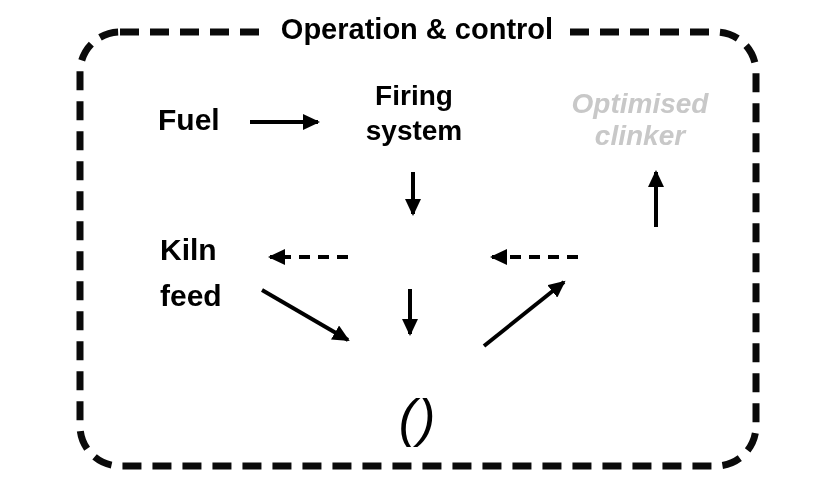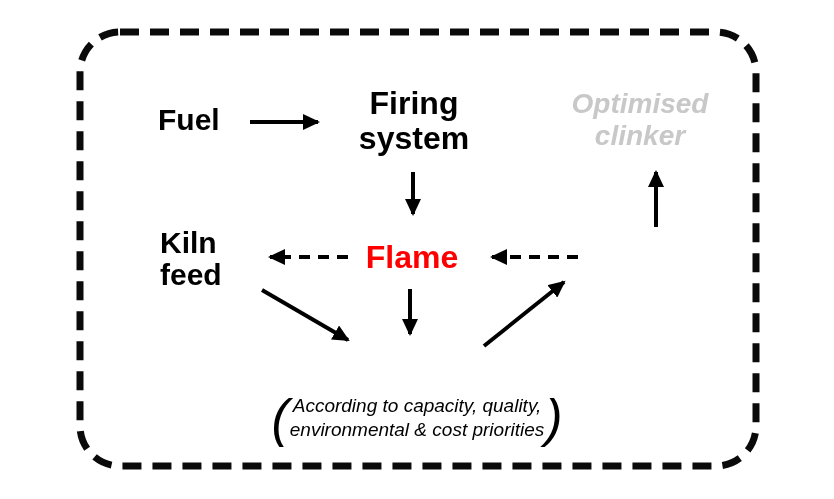--- a/index.html
+++ b/index.html
@@ -37,23 +37,23 @@
 
   .node {
     position: absolute;
     font-weight: bold;
     color: #000;
     z-index: 2;
     white-space: pre-line;
   }
 
   .node-fuel        { left: 158px; top: 103px; font-size: 30px; }
-  .node-firing      { left: 336px; top: 86px;  width: 156px; text-align: center; font-size: 32px; line-height: 35px; }
+  .node-firing      { left: 336px; top: 78px;  width: 156px; text-align: center; font-size: 28px; line-height: 35px; }
   .node-clinker     { left: 548px; top: 88px;  width: 184px; text-align: center; font-size: 28px; line-height: 32px; font-style: italic; }
-  .node-kiln        { left: 160px; top: 227px; font-size: 30px; line-height: 32px; }
+  .node-kiln        { left: 160px; top: 227px; font-size: 30px; line-height: 46px; }
   .node-flame       { left: 350px; top: 239px; width: 124px; text-align: center; font-size: 32px; }
   .node-cooling     { left: 588px; top: 240px; font-size: 30px; }
   .node-nodulisation{ left: 170px; top: 351px; width: 480px; text-align: center; font-size: 31px; }
 
   .note {
     position: absolute;
     top: 392px;
     left: 50%;
     transform: translateX(-50%);
     display: flex;
@@ -94,36 +94,34 @@
     <path d="M413,172 L413,214" stroke="#000" stroke-width="4" fill="none" marker-end="url(#ah)"></path>
     <path d="M656,227 L656,172" stroke="#000" stroke-width="4" fill="none" marker-end="url(#ah)"></path>
     <path d="M262,290 L348,340" stroke="#000" stroke-width="4" fill="none" marker-end="url(#ah)"></path>
     <path d="M410,289 L410,334" stroke="#000" stroke-width="4" fill="none" marker-end="url(#ah)"></path>
     <path d="M484,346 L564,282" stroke="#000" stroke-width="4" fill="none" marker-end="url(#ah)"></path>
 
     <path d="M348,257 L270,257" stroke="#000" stroke-width="4" fill="none" stroke-dasharray="11 8" marker-end="url(#ah)"></path>
     <path d="M578,257 L492,257" stroke="#000" stroke-width="4" fill="none" stroke-dasharray="11 8" marker-end="url(#ah)"></path>
   </svg>
 
+  <div class="diagram-title">Operation &amp; control</div>
 
   <div class="node node-fuel">Fuel</div>
 
   <div class="node node-firing">Firing
 system</div>
 
   <div class="node node-clinker" style="color: rgb(200, 200, 200); font-style: italic;">Optimised
 clinker</div>
 
   <div class="node node-kiln">Kiln
 feed</div>
 
-  <div class="node node-flame" style="color: rgb(255, 0, 0);">Flame</div>
 
 
 
   <div class="note">
     <span class="note-paren">(</span>
-    <div class="note-lines">According to capacity, quality,
-environmental &amp; cost priorities</div>
     <span class="note-paren">)</span>
   </div>
 
 </div>
 
 </body></html>

